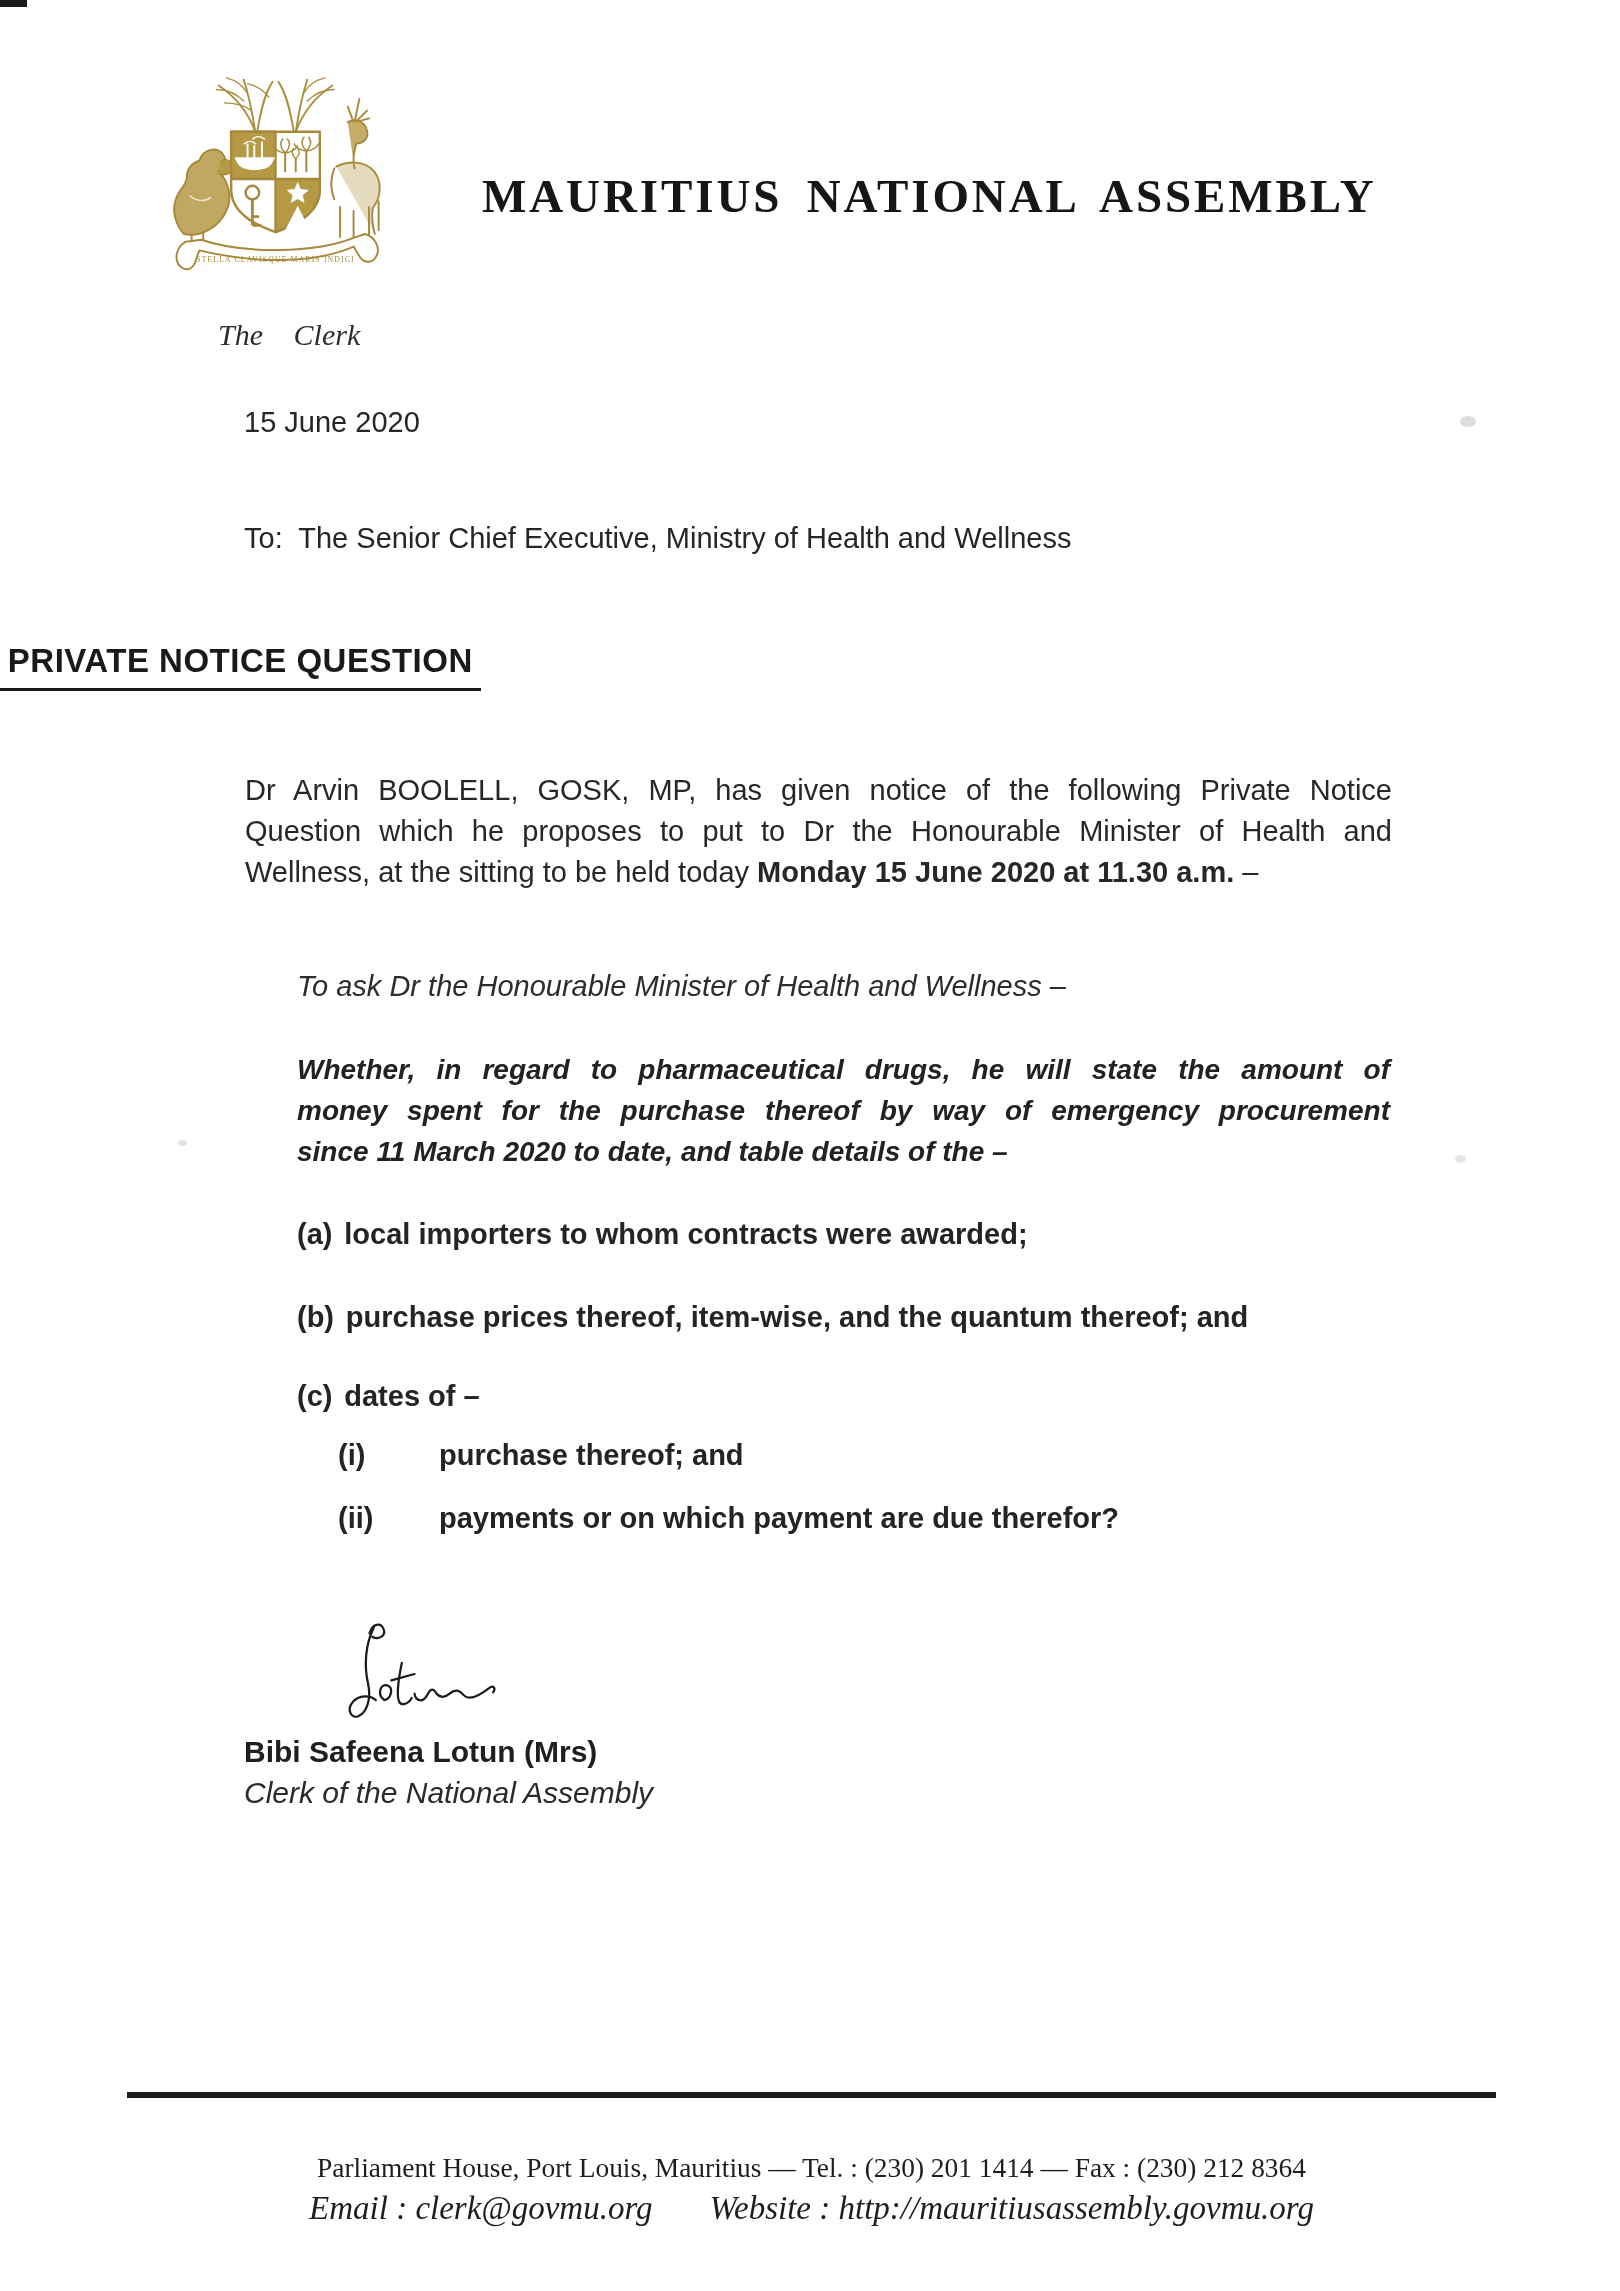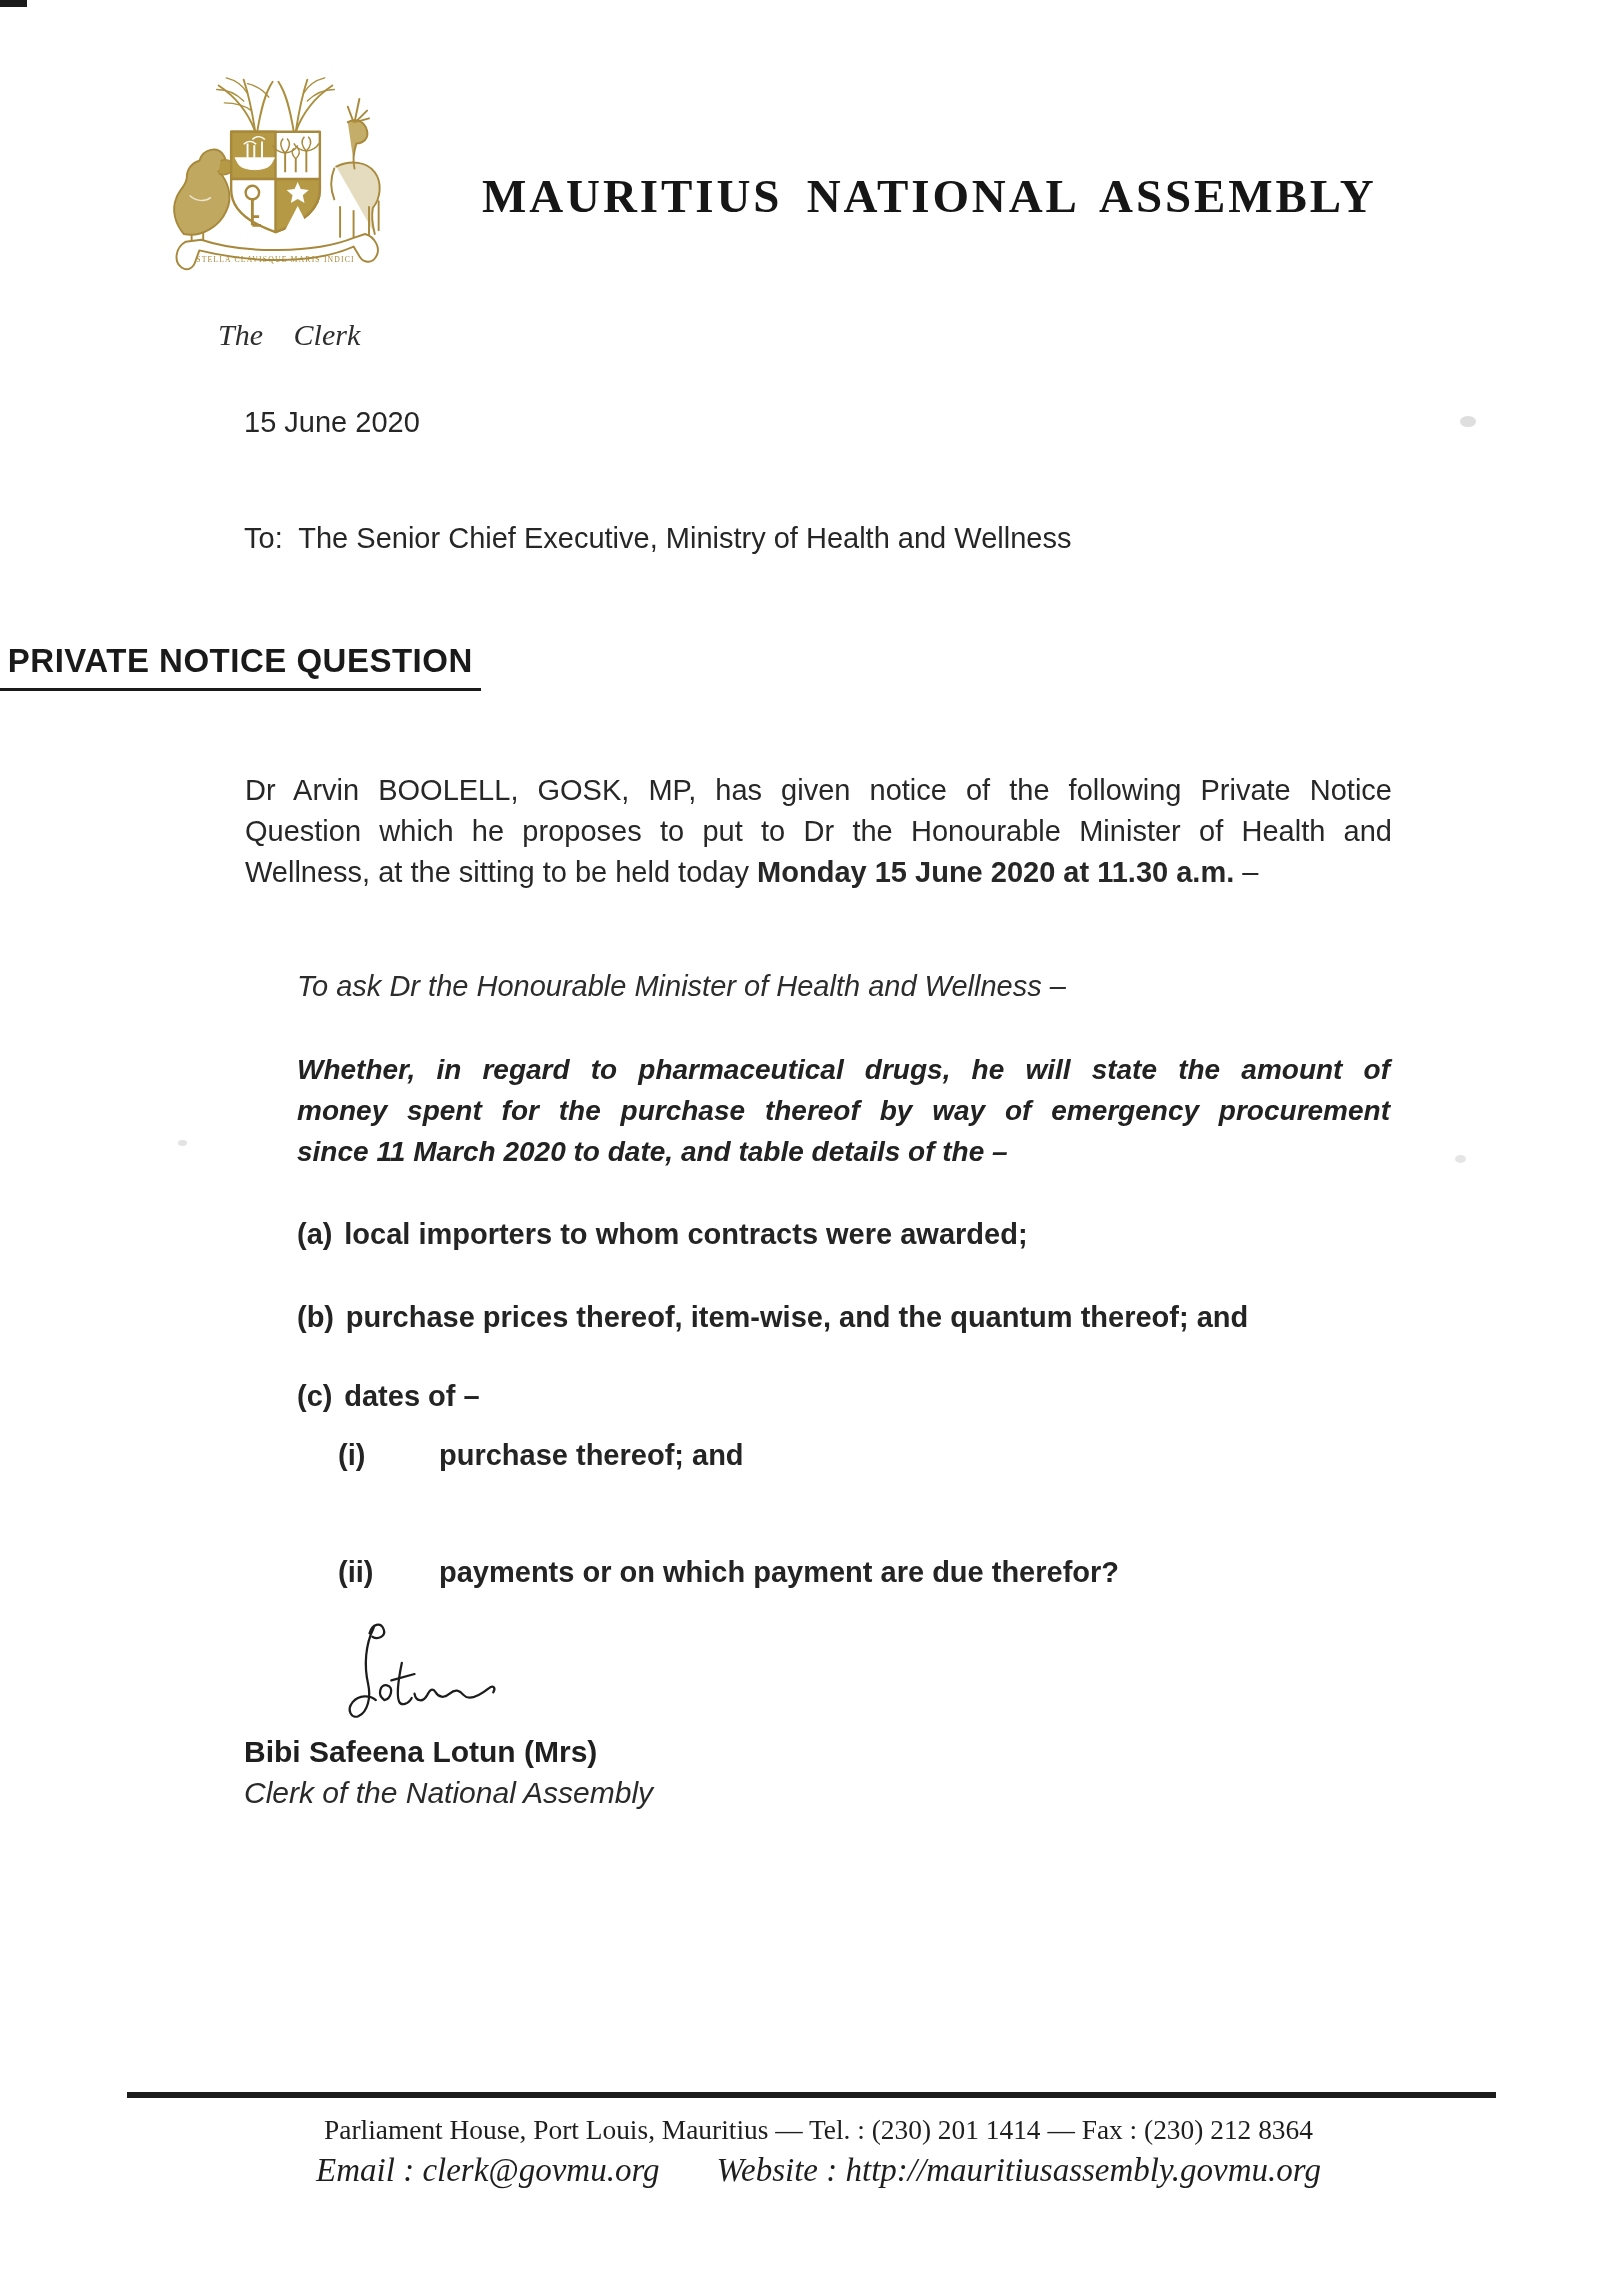--- a/index.html
+++ b/index.html
@@ -46,22 +46,22 @@
 
   .list-item{font-size:29px;font-weight:700;color:#242424;left:297px;white-space:nowrap;}
   .list-item .lbl{display:inline-block;margin-right:11.8px;}
   .sub-item{font-size:29px;font-weight:700;color:#242424;left:338px;white-space:nowrap;}
   .sub-item .lbl{display:inline-block;width:101px;}
 
   .signer-name{top:1735px;left:244px;font-size:30px;font-weight:700;color:#1f1f1f;}
   .signer-role{top:1776px;left:244px;font-size:30px;font-style:italic;color:#2a2a2a;}
 
   .footer-rule{top:2092px;left:127px;width:1369px;height:5.9px;background:#1d1d1d;}
-  .footer-block{left:134px;width:1369px;text-align:center;
-    font-family:"Liberation Serif","DejaVu Serif",serif;color:#1e1e1e;}
+  .footer-block{left:127px;width:1369px;text-align:center;
+    font-family:"Liberation Serif","DejaVu Serif",serif;color:#1e1e1e;margin-top:38px;}
   .footer-line1{top:2115px;font-size:27.4px;white-space:nowrap;}
   .footer-line2{top:2152px;font-size:33px;font-style:italic;white-space:nowrap;}
   .footer-line2 .gap{display:inline-block;width:57px;}
 
   .artifact{pointer-events:none;}
   .corner-mark{top:0;left:0;width:26.5px;height:6.9px;background:#1b1b1b;}
   .speck{border-radius:50%;}
   .speck1{top:416px;left:1460px;width:15.7px;height:10.8px;background:#d6d6d6;opacity:.8;}
   .speck2{top:1155px;left:1455px;width:10.8px;height:7.8px;background:#dedede;opacity:.8;}
   .speck3{top:1140px;left:178px;width:8.8px;height:5.9px;background:#e0e0e0;opacity:.9;}
@@ -172,21 +172,21 @@
   <div class="abs list-item" style="top:1301px;">
     <span class="lbl">(b)</span><span>purchase prices thereof, item-wise, and the quantum thereof; and</span>
   </div>
   <div class="abs list-item" style="top:1380px;">
     <span class="lbl">(c)</span><span>dates of –</span>
   </div>
 
   <div class="abs sub-item" style="top:1439px;">
     <span class="lbl">(i)</span><span>purchase thereof; and</span>
   </div>
-  <div class="abs sub-item" style="top:1556px;">
+  <div class="abs sub-item" style="top:1502px;">
     <span class="lbl">(ii)</span><span>payments or on which payment are due therefor?</span>
   </div>
 
   <svg class="abs" style="top:1615px;left:323px;" width="176" height="123" viewBox="0 0 250 175">
     <g stroke="#1c1c1c" stroke-width="3.2" fill="none" stroke-linecap="round" stroke-linejoin="round">
       <path d="M66,26 C70,12 82,10 86,20 C90,30 78,36 70,31"></path>
       <path d="M72,18 C60,42 58,72 64,98 C68,116 64,138 50,144 C40,148 33,135 42,124 C51,113 67,114 75,121"></path>
       <path d="M86,120 C77,113 81,98 91,100 C101,102 97,119 87,121"></path>
       <path d="M112,68 C107,92 104,113 108,123 C111,130 121,127 126,118"></path>
       <path d="M97,93 L130,84"></path>

